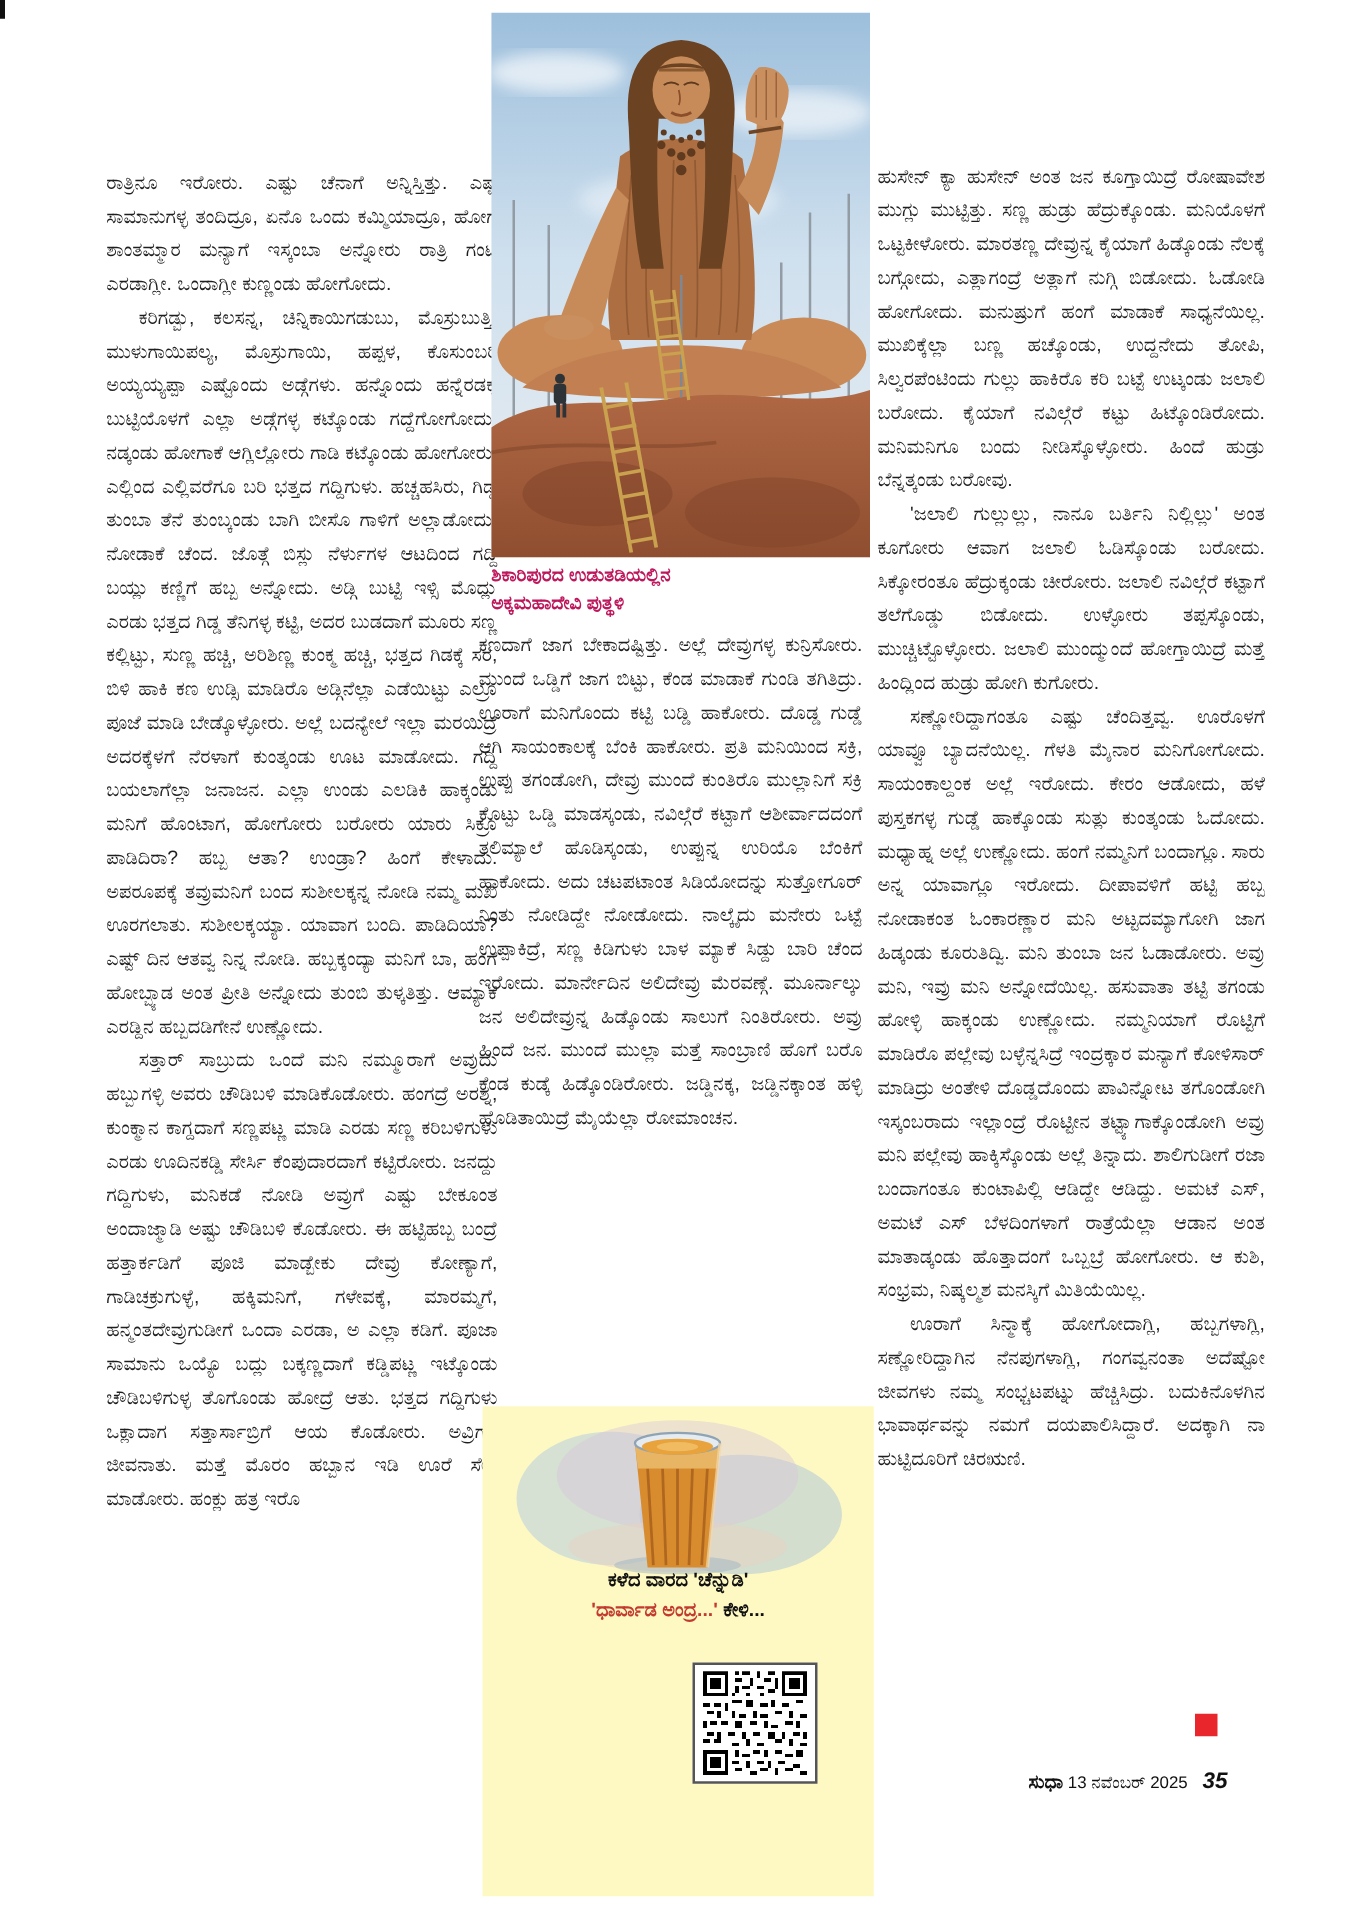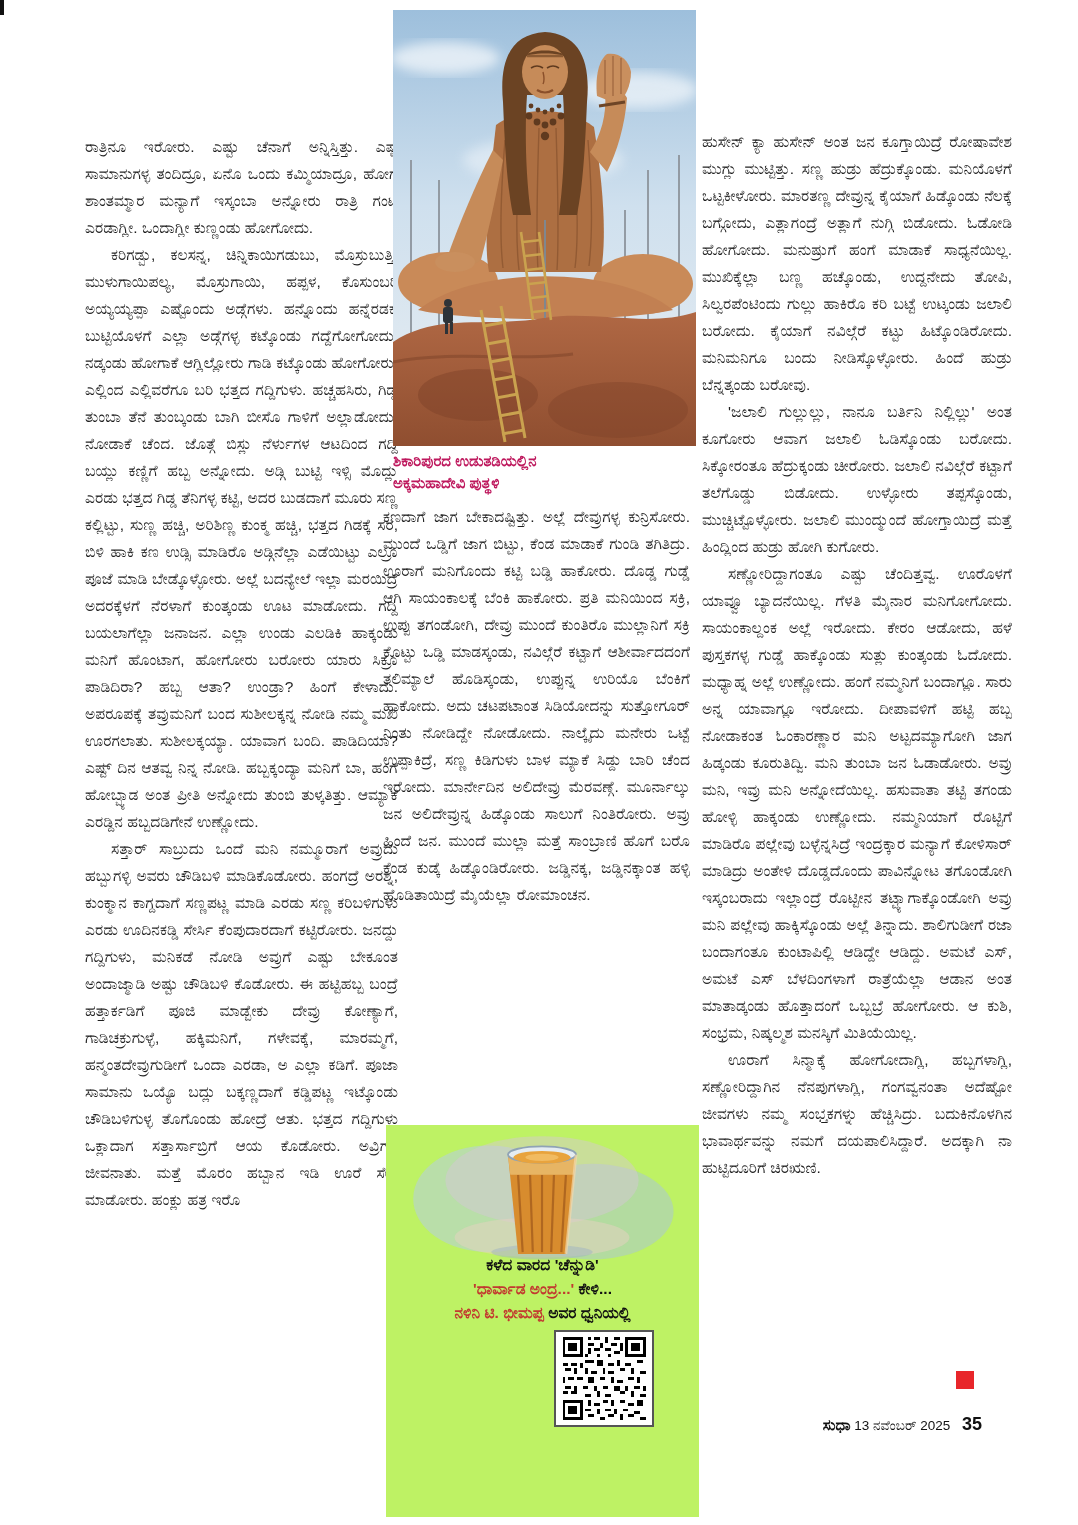--- a/index.html
+++ b/index.html
@@ -30,21 +30,21 @@
     font-weight:bold;font-size:15.5px;line-height:25px;color:#222;}
   .qr{position:absolute;left:168px;top:205px;width:100px;height:97px;background:#fff;
     border:2px solid #555;box-sizing:border-box;padding:5px;}
   .qr svg{display:block;width:100%;height:100%;}
   .end-mark{position:absolute;left:956px;top:1371px;width:18px;height:18px;}
   .footer{
     position:absolute;left:690px;top:1414px;width:292px;text-align:right;
     font-size:13.5px;color:#111;white-space:nowrap;
   }
   .footer .mag{font-weight:bold;font-size:15px;font-family:Liberation Mono, monospace;}
-  .footer .pg{font-weight:bold;font-size:18px;margin-left:8px;}
+  .footer .pg{font-weight:bold;font-size:18px;margin-left:8px;font-style:italic;}
 </style>
 </head>
 <body>
 
 <div class="corner-mark"></div>
 
 <div class="col col-left">
   <p>ರಾತ್ರಿನೂ ಇರೋರು. ಎಷ್ಟು ಚೆನಾಗೆ ಅನ್ನಿಸ್ತಿತ್ತು. ಎಷ್ಟೆ ಸಾಮಾನುಗಳ್ಳ ತಂದಿದ್ರೂ, ಏನೊ ಒಂದು ಕಮ್ಮಿಯಾದ್ರೂ, ಹೋಗೆ ಶಾಂತಮ್ಮಾರ ಮನ್ಯಾಗೆ ಇಸ್ಕಂಬಾ ಅನ್ನೋರು ರಾತ್ರಿ ಗಂಟಿ ಎರಡಾಗ್ಲೀ. ಒಂದಾಗ್ಲೀ ಕುಣ್ಣಂಡು ಹೋಗೋದು.</p>
   <p class="indent">ಕರಿಗಡ್ಬು, ಕಲಸನ್ನ, ಚಿನ್ನಿಕಾಯಿಗಡುಬು, ಮೊಸ್ರುಬುತ್ತಿ, ಮುಳುಗಾಯಿಪಲ್ಯ, ಮೊಸ್ರುಗಾಯಿ, ಹಪ್ಪಳ, ಕೊಸುಂಬರಿ ಅಯ್ಯಯ್ಯಪ್ಪಾ ಎಷ್ಟೊಂದು ಅಡ್ಗೆಗಳು. ಹನ್ನೊಂದು ಹನ್ನೆರಡಕ್ಕೆ ಬುಟ್ಟಿಯೊಳಗೆ ಎಲ್ಲಾ ಅಡ್ಗೆಗಳ್ಳ ಕಟ್ಕೊಂಡು ಗದ್ದೆಗೋಗೋದು. ನಡ್ಕಂಡು ಹೋಗಾಕೆ ಆಗ್ಲಿಲ್ಲೋರು ಗಾಡಿ ಕಟ್ಕೊಂಡು ಹೋಗೋರು. ಎಲ್ಲಿಂದ ಎಲ್ಲಿವರೆಗೂ ಬರಿ ಭತ್ತದ ಗದ್ದಿಗುಳು. ಹಚ್ಚಹಸಿರು, ಗಿಡ್ಡ ತುಂಬಾ ತೆನೆ ತುಂಬ್ಕಂಡು ಬಾಗಿ ಬೀಸೊ ಗಾಳಿಗೆ ಅಲ್ಲಾಡೋದು. ನೋಡಾಕೆ ಚೆಂದ. ಜೊತ್ಗೆ ಬಿಸ್ಲು ನೆರ್ಳುಗಳ ಆಟದಿಂದ ಗದ್ದಿ ಬಯ್ಲು ಕಣ್ಣಿಗೆ ಹಬ್ಬ ಅನ್ನೋದು. ಅಡ್ಗಿ ಬುಟ್ಟಿ ಇಳ್ಸಿ ಮೊದ್ಲು ಎರಡು ಭತ್ತದ ಗಿಡ್ಡ ತೆನಿಗಳ್ಳ ಕಟ್ಟಿ, ಅದರ ಬುಡದಾಗೆ ಮೂರು ಸಣ್ಣ ಕಲ್ಲಿಟ್ಟು, ಸುಣ್ಣ ಹಚ್ಚಿ, ಅರಿಶಿಣ್ಣ ಕುಂಕ್ಮ ಹಚ್ಚಿ, ಭತ್ತದ ಗಿಡಕ್ಕೆ ಸರ, ಬಿಳಿ ಹಾಕಿ ಕಣ ಉಡ್ಸಿ ಮಾಡಿರೊ ಅಡ್ಗಿನೆಲ್ಲಾ ಎಡೆಯಿಟ್ಟು ಎಲ್ರೂ ಪೂಜೆ ಮಾಡಿ ಬೇಡ್ಕೊಳ್ಳೋರು. ಅಲ್ಲೆ ಬದನ್ಯೇಲೆ ಇಲ್ಲಾ ಮರಯಿದ್ರೆ ಅದರಕ್ಕೆಳಗೆ ನೆರಳಾಗೆ ಕುಂತ್ಕಂಡು ಊಟ ಮಾಡೋದು. ಗದ್ದಿ ಬಯಲಾಗೆಲ್ಲಾ ಜನಾಜನ. ಎಲ್ಲಾ ಉಂಡು ಎಲಡಿಕಿ ಹಾಕ್ಕಂಡು ಮನಿಗೆ ಹೊಂಟಾಗ, ಹೋಗೋರು ಬರೋರು ಯಾರು ಸಿಕ್ರೂ ಪಾಡಿದಿರಾ? ಹಬ್ಬ ಆತಾ? ಉಂಡ್ರಾ? ಹಿಂಗೆ ಕೇಳಾದು. ಅಪರೂಪಕ್ಕೆ ತವ್ರುಮನಿಗೆ ಬಂದ ಸುಶೀಲಕ್ಕನ್ನ ನೋಡಿ ನಮ್ಮ ಮಖಿ ಊರಗಲಾತು. ಸುಶೀಲಕ್ಕಯ್ಯಾ. ಯಾವಾಗ ಬಂದಿ. ಪಾಡಿದಿಯಾ? ಎಷ್ಟ್ ದಿನ ಆತವ್ವ ನಿನ್ನ ನೋಡಿ. ಹಬ್ಬಕ್ಕಂದ್ಯಾ ಮನಿಗೆ ಬಾ, ಹಂಗೆ ಹೋಬ್ಬ್ಯಾಡ ಅಂತ ಪ್ರೀತಿ ಅನ್ನೋದು ತುಂಬಿ ತುಳ್ಕತಿತ್ತು. ಆಮ್ಯಾಕೆ ಎರಡ್ದಿನ ಹಬ್ಬದಡಿಗೇನೆ ಉಣ್ಣೋದು.</p>
   <p class="indent">ಸತ್ತಾರ್ ಸಾಬ್ರುದು ಒಂದೆ ಮನಿ ನಮ್ಮೂರಾಗೆ ಅವ್ರುದು ಹಬ್ಬುಗಳ್ಳಿ ಅವರು ಚೌಡಿಬಳಿ ಮಾಡಿಕೊಡೋರು. ಹಂಗದ್ರೆ ಅರಶ್ನ, ಕುಂಕ್ಮಾನ ಕಾಗ್ದದಾಗೆ ಸಣ್ಣಪಟ್ಣ ಮಾಡಿ ಎರಡು ಸಣ್ಣ ಕರಿಬಳಿಗುಳು ಎರಡು ಊದಿನಕಡ್ಡಿ ಸೇರ್ಸಿ ಕೆಂಪುದಾರದಾಗೆ ಕಟ್ಟಿರೋರು. ಜನದ್ದು ಗದ್ದಿಗುಳು, ಮನಿಕಡೆ ನೋಡಿ ಅವ್ರುಗೆ ಎಷ್ಟು ಬೇಕೂಂತ ಅಂದಾಜ್ಮಾಡಿ ಅಷ್ಟು ಚೌಡಿಬಳಿ ಕೊಡೋರು. ಈ ಹಟ್ಟಿಹಬ್ಬ ಬಂದ್ರೆ ಹತ್ತಾರ್ಕಡಿಗೆ ಪೂಜಿ ಮಾಡ್ಬೇಕು ದೇವ್ರು ಕೋಣ್ಯಾಗೆ, ಗಾಡಿಚಕ್ರುಗುಳ್ಳೆ, ಹಕ್ಕಿಮನಿಗೆ, ಗಳೇವಕ್ಕೆ, ಮಾರಮ್ಮಗೆ, ಹನ್ಮಂತದೇವ್ರುಗುಡೀಗೆ ಒಂದಾ ಎರಡಾ, ಅ ಎಲ್ಲಾ ಕಡಿಗೆ. ಪೂಜಾ ಸಾಮಾನು ಒಯ್ಯೊ ಬದ್ಲು ಬಕ್ಕಣ್ಣದಾಗೆ ಕಡ್ಡಿಪಟ್ಣ ಇಟ್ಕೊಂಡು ಚೌಡಿಬಳಿಗುಳ್ಳ ತೊಗೊಂಡು ಹೋದ್ರೆ ಆತು. ಭತ್ತದ ಗದ್ದಿಗುಳು ಒಕ್ಲಾದಾಗ ಸತ್ತಾರ್ಸಾಬ್ರಿಗೆ ಆಯ ಕೊಡೋರು. ಅವ್ರಿಗೂ ಜೀವನಾತು. ಮತ್ತೆ ಮೊರಂ ಹಬ್ಬಾನ ಇಡಿ ಊರೆ ಸೇರಿ ಮಾಡೋರು. ಹಂಕ್ಲು ಹತ್ರ ಇರೊ</p>
@@ -166,21 +166,21 @@
   </svg>
 </div>
 
 <div class="caption">ಶಿಕಾರಿಪುರದ ಉಡುತಡಿಯಲ್ಲಿನ
 ಅಕ್ಕಮಹಾದೇವಿ ಪುತ್ಥಳಿ</div>
 
 <div class="col col-mid-body">
   <p>ಕಣದಾಗೆ ಜಾಗ ಬೇಕಾದಷ್ಟಿತ್ತು. ಅಲ್ಲೆ ದೇವ್ರುಗಳ್ಳ ಕುನ್ರಿಸೋರು. ಮುಂದೆ ಒಡ್ಡಿಗೆ ಜಾಗ ಬಿಟ್ಟು, ಕೆಂಡ ಮಾಡಾಕೆ ಗುಂಡಿ ತಗಿತಿದ್ರು. ಊರಾಗೆ ಮನಿಗೊಂದು ಕಟ್ಟಿ ಬಡ್ಡಿ ಹಾಕೋರು. ದೊಡ್ಡ ಗುಡ್ಡೆ ಆಗಿ ಸಾಯಂಕಾಲಕ್ಕೆ ಬೆಂಕಿ ಹಾಕೋರು. ಪ್ರತಿ ಮನಿಯಿಂದ ಸಕ್ರಿ, ಉಪ್ಪು ತಗಂಡೋಗಿ, ದೇವ್ರು ಮುಂದೆ ಕುಂತಿರೊ ಮುಲ್ಲಾನಿಗೆ ಸಕ್ರಿ ಕೊಟ್ಟು ಒಡ್ಡಿ ಮಾಡಸ್ಕಂಡು, ನವಿಲ್ಗೆರೆ ಕಟ್ಟಾಗೆ ಆಶೀರ್ವಾದದಂಗೆ ತಲಿಮ್ಯಾಲೆ ಹೊಡಿಸ್ಕಂಡು, ಉಪ್ಪುನ್ನ ಉರಿಯೊ ಬೆಂಕಿಗೆ ಹಾಕೋದು. ಅದು ಚಟಪಟಾಂತ ಸಿಡಿಯೋದನ್ನು ಸುತ್ತೋಗೂರ್ ನಿಂತು ನೋಡಿದ್ದೇ ನೋಡೋದು. ನಾಲ್ಕೈದು ಮನೇರು ಒಟ್ಟೆ ಉಪ್ಪಾಕಿದ್ರೆ, ಸಣ್ಣ ಕಿಡಿಗುಳು ಬಾಳ ಮ್ಯಾಕೆ ಸಿಡ್ದು ಬಾರಿ ಚೆಂದ ಇರೋದು. ಮಾರ್ನೇದಿನ ಅಲಿದೇವ್ರು ಮೆರವಣ್ಗೆ. ಮೂರ್ನಾಲ್ಕು ಜನ ಅಲಿದೇವ್ರುನ್ನ ಹಿಡ್ಕೊಂಡು ಸಾಲುಗೆ ನಿಂತಿರೋರು. ಅವ್ರು ಹಿಂದೆ ಜನ. ಮುಂದೆ ಮುಲ್ಲಾ ಮತ್ತೆ ಸಾಂಬ್ರಾಣಿ ಹೊಗೆ ಬರೊ ಕೆಂಡ ಕುಡ್ಕೆ ಹಿಡ್ಕೊಂಡಿರೋರು. ಜಡ್ಡಿನಕ್ಕ, ಜಡ್ಡಿನಕ್ಕಾಂತ ಹಳ್ಳಿ ಹೊಡಿತಾಯಿದ್ರೆ ಮೈಯೆಲ್ಲಾ ರೋಮಾಂಚನ.</p>
 </div>
 
-<div class="podcast-box" id="podcastBox" style="background: #bef264;">
+<div class="podcast-box" id="podcastBox" style="background: #fef9c3;">
   <div class="tea-illu">
     <svg viewBox="0 0 300 150" preserveAspectRatio="xMidYMid meet">
       <ellipse cx="92" cy="78" rx="82" ry="58" fill="#b5cde2" opacity="0.55"></ellipse>
       <ellipse cx="205" cy="92" rx="88" ry="52" fill="#a7c4dc" opacity="0.5"></ellipse>
       <ellipse cx="150" cy="58" rx="105" ry="48" fill="#d6c5da" opacity="0.45"></ellipse>
       <ellipse cx="150" cy="120" rx="95" ry="22" fill="#e8d2c2" opacity="0.5"></ellipse>
       <ellipse cx="150" cy="136" rx="55" ry="8" fill="#9fb4c4" opacity="0.5"></ellipse>
       <path d="M113,30 L187,30 L176,138 L124,138 Z" fill="#d88c2e"></path>
       <g stroke="#a65e1d" stroke-width="2.4" opacity="0.8">
         <line x1="124" y1="52" x2="129" y2="136"></line>
@@ -192,21 +192,20 @@
       <path d="M113,30 L187,30 L184.5,52 L115.5,52 Z" fill="#e9b96a" opacity="0.9"></path>
       <ellipse cx="150" cy="30" rx="37" ry="9" fill="#e4ecf2" stroke="#8fa3b5" stroke-width="2"></ellipse>
       <ellipse cx="150" cy="33" rx="31" ry="7" fill="#e8a33d"></ellipse>
       <ellipse cx="150" cy="33" rx="18" ry="4" fill="#f2c06a" opacity="0.8"></ellipse>
       <path d="M187,30 L176,138" stroke="#f3d9ab" stroke-width="3" opacity="0.7"></path>
     </svg>
   </div>
   <div class="box-lines">
     <div>ಕಳೆದ ವಾರದ 'ಚೆನ್ನುಡಿ'</div>
     <div><span class="red" id="red1" style="color: rgb(194, 58, 48);">'ಧಾರ್ವಾಡ ಅಂದ್ರ...'</span><span> ಕೇಳಿ...</span></div>
-    <div><span class="red" id="red2" style="color: rgb(194, 58, 48);">ನಳಿನಿ ಟಿ. ಭೀಮಪ್ಪ</span><span> ಅವರ ಧ್ವನಿಯಲ್ಲಿ</span></div>
   </div>
   <div class="qr">
     <svg viewBox="0 0 29 29" shape-rendering="crispEdges">
       <rect width="29" height="29" fill="#fff"></rect>
       <g fill="#000">
         <path d="M0,0h7v7h-7z M1,1v5h5v-5z" fill-rule="evenodd"></path>
         <rect x="2" y="2" width="3" height="3"></rect>
         <path d="M22,0h7v7h-7z M23,1v5h5v-5z" fill-rule="evenodd"></path>
         <rect x="24" y="2" width="3" height="3"></rect>
         <path d="M0,22h7v7h-7z M1,23v5h5v-5z" fill-rule="evenodd"></path>
@@ -291,21 +290,21 @@
           <rect x="27" y="28" width="2" height="1"></rect>
       </g>
     </svg>
   </div>
 </div>
 
 <div class="col col-right">
   <p>ಹುಸೇನ್ ಕ್ಯಾ ಹುಸೇನ್ ಅಂತ ಜನ ಕೂಗ್ತಾಯಿದ್ರೆ ರೋಷಾವೇಶ ಮುಗ್ಲು ಮುಟ್ಟಿತ್ತು. ಸಣ್ಣ ಹುಡ್ರು ಹೆದ್ರುಕ್ಕೊಂಡು. ಮನಿಯೊಳಗೆ ಒಟ್ಟಕೀಳೋರು. ಮಾರತಣ್ಣ ದೇವ್ರುನ್ನ ಕೈಯಾಗೆ ಹಿಡ್ಕೊಂಡು ನೆಲಕ್ಕೆ ಬಗ್ಗೋದು, ಎತ್ಲಾಗಂದ್ರೆ ಅತ್ಲಾಗೆ ನುಗ್ಗಿ ಬಿಡೋದು. ಓಡೋಡಿ ಹೋಗೋದು. ಮನುಷ್ರುಗೆ ಹಂಗೆ ಮಾಡಾಕೆ ಸಾಧ್ಯನೆಯಿಲ್ಲ. ಮುಖಿಕ್ಕೆಲ್ಲಾ ಬಣ್ಣ ಹಚ್ಕೊಂಡು, ಉದ್ದನೇದು ತೋಪಿ, ಸಿಲ್ವರಪೆಂಟಿಂದು ಗುಲ್ಲು ಹಾಕಿರೊ ಕರಿ ಬಟ್ಟೆ ಉಟ್ಕಂಡು ಜಲಾಲಿ ಬರೋದು. ಕೈಯಾಗೆ ನವಿಲ್ಗೆರೆ ಕಟ್ಟು ಹಿಟ್ಕೊಂಡಿರೋದು. ಮನಿಮನಿಗೂ ಬಂದು ನೀಡಿಸ್ಕೊಳ್ಳೋರು. ಹಿಂದೆ ಹುಡ್ರು ಬೆನ್ನತ್ಕಂಡು ಬರೋವು.</p>
   <p class="indent">'ಜಲಾಲಿ ಗುಲ್ಲುಲ್ಲು, ನಾನೂ ಬರ್ತಿನಿ ನಿಲ್ಲಿಲ್ಲು' ಅಂತ ಕೂಗೋರು ಆವಾಗ ಜಲಾಲಿ ಓಡಿಸ್ಕೊಂಡು ಬರೋದು. ಸಿಕ್ಕೋರಂತೂ ಹೆದ್ರುಕ್ಕಂಡು ಚೀರೋರು. ಜಲಾಲಿ ನವಿಲ್ಗೆರೆ ಕಟ್ಟಾಗೆ ತಲೆಗೊಡ್ಡು ಬಿಡೋದು. ಉಳ್ಳೋರು ತಪ್ಪಸ್ಕೊಂಡು, ಮುಚ್ಚಿಟ್ಟೊಳ್ಳೋರು. ಜಲಾಲಿ ಮುಂದ್ಮುಂದೆ ಹೋಗ್ತಾಯಿದ್ರೆ ಮತ್ತೆ ಹಿಂದ್ಲಿಂದ ಹುಡ್ರು ಹೋಗಿ ಕುಗೋರು.</p>
   <p class="indent">ಸಣ್ಣೋರಿದ್ದಾಗಂತೂ ಎಷ್ಟು ಚೆಂದಿತ್ತವ್ವ. ಊರೊಳಗೆ ಯಾವ್ವೂ ಬ್ಯಾದನೆಯಿಲ್ಲ. ಗೆಳತಿ ಮೈನಾರ ಮನಿಗೋಗೋದು. ಸಾಯಂಕಾಲ್ದಂಕ ಅಲ್ಲೆ ಇರೋದು. ಕೇರಂ ಆಡೋದು, ಹಳೆ ಪುಸ್ತಕಗಳ್ಳ ಗುಡ್ಡೆ ಹಾಕ್ಕೊಂಡು ಸುತ್ಲು ಕುಂತ್ಕಂಡು ಓದೋದು. ಮಧ್ಯಾಹ್ನ ಅಲ್ಲೆ ಉಣ್ಣೋದು. ಹಂಗೆ ನಮ್ಮನಿಗೆ ಬಂದಾಗ್ಲೂ. ಸಾರು ಅನ್ನ ಯಾವಾಗ್ಲೂ ಇರೋದು. ದೀಪಾವಳಿಗೆ ಹಟ್ಟಿ ಹಬ್ಬ ನೋಡಾಕಂತ ಓಂಕಾರಣ್ಣಾರ ಮನಿ ಅಟ್ಟದಮ್ಯಾಗೋಗಿ ಜಾಗ ಹಿಡ್ಕಂಡು ಕೂರುತಿದ್ವಿ. ಮನಿ ತುಂಬಾ ಜನ ಓಡಾಡೋರು. ಅವ್ರು ಮನಿ, ಇವ್ರು ಮನಿ ಅನ್ನೋದೆಯಿಲ್ಲ. ಹಸುವಾತಾ ತಟ್ಟಿ ತಗಂಡು ಹೋಳ್ಳಿ ಹಾಕ್ಕಂಡು ಉಣ್ಣೋದು. ನಮ್ಮನಿಯಾಗೆ ರೊಟ್ಟಿಗೆ ಮಾಡಿರೊ ಪಲ್ಲೇವು ಬಳ್ಳೆನ್ನಸಿದ್ರೆ ಇಂದ್ರಕ್ಕಾರ ಮನ್ಯಾಗೆ ಕೋಳಿಸಾರ್ ಮಾಡಿದ್ರು ಅಂತೇಳಿ ದೊಡ್ಡದೊಂದು ಪಾವಿನ್ನೋಟ ತಗೊಂಡೋಗಿ ಇಸ್ಕಂಬರಾದು ಇಲ್ಲಾಂದ್ರೆ ರೊಟ್ಟೀನ ತಟ್ಟ್ಯಾಗಾಕ್ಕೊಂಡೋಗಿ ಅವ್ರು ಮನಿ ಪಲ್ಲೇವು ಹಾಕ್ಕಿಸ್ಕೊಂಡು ಅಲ್ಲೆ ತಿನ್ನಾದು. ಶಾಲಿಗುಡೀಗೆ ರಜಾ ಬಂದಾಗಂತೂ ಕುಂಟಾಪಿಲ್ಲಿ ಆಡಿದ್ದೇ ಆಡಿದ್ದು. ಅಮಟೆ ಎಸ್, ಅಮಟೆ ಎಸ್ ಬೆಳದಿಂಗಳಾಗೆ ರಾತ್ರೆಯೆಲ್ಲಾ ಆಡಾನ ಅಂತ ಮಾತಾಡ್ಕಂಡು ಹೊತ್ತಾದಂಗೆ ಒಬ್ಬಬ್ರೆ ಹೋಗೋರು. ಆ ಕುಶಿ, ಸಂಭ್ರಮ, ನಿಷ್ಕಲ್ಮಶ ಮನಸ್ಕಿಗೆ ಮಿತಿಯೆಯಿಲ್ಲ.</p>
-  <p class="indent">ಊರಾಗೆ ಸಿನ್ಮಾಕ್ಕೆ ಹೋಗೋದಾಗ್ಲಿ, ಹಬ್ಬಗಳಾಗ್ಲಿ, ಸಣ್ಣೋರಿದ್ದಾಗಿನ ನೆನಪುಗಳಾಗ್ಲಿ, ಗಂಗವ್ವನಂತಾ ಅದೆಷ್ಟೋ ಜೀವಗಳು ನಮ್ಮ ಸಂಭ್ತಕಗಳ್ನು ಹೆಚ್ಚಿಸಿದ್ರು. ಬದುಕಿನೊಳಗಿನ ಭಾವಾರ್ಥವನ್ನು ನಮಗೆ ದಯಪಾಲಿಸಿದ್ದಾರೆ. ಅದಕ್ಕಾಗಿ ನಾ ಹುಟ್ಟಿದೂರಿಗೆ ಚಿರಋಣಿ.</p>
+  <p class="indent">ಊರಾಗೆ ಸಿನ್ಮಾಕ್ಕೆ ಹೋಗೋದಾಗ್ಲಿ, ಹಬ್ಬಗಳಾಗ್ಲಿ, ಸಣ್ಣೋರಿದ್ದಾಗಿನ ನೆನಪುಗಳಾಗ್ಲಿ, ಗಂಗವ್ವನಂತಾ ಅದೆಷ್ಟೋ ಜೀವಗಳು ನಮ್ಮ ಸಂಭ್ಚಟಪಟ್ನು ಹೆಚ್ಚಿಸಿದ್ರು. ಬದುಕಿನೊಳಗಿನ ಭಾವಾರ್ಥವನ್ನು ನಮಗೆ ದಯಪಾಲಿಸಿದ್ದಾರೆ. ಅದಕ್ಕಾಗಿ ನಾ ಹುಟ್ಟಿದೂರಿಗೆ ಚಿರಋಣಿ.</p>
 </div>
 
 <div class="end-mark" id="endMark" style="background: rgb(232, 38, 43);"></div>
 
 <div class="footer">
   <span class="mag">ಸುಧಾ</span>
   <span>13 ನವೆಂಬರ್ 2025</span>
   <span class="pg">35</span>
 </div>
 

